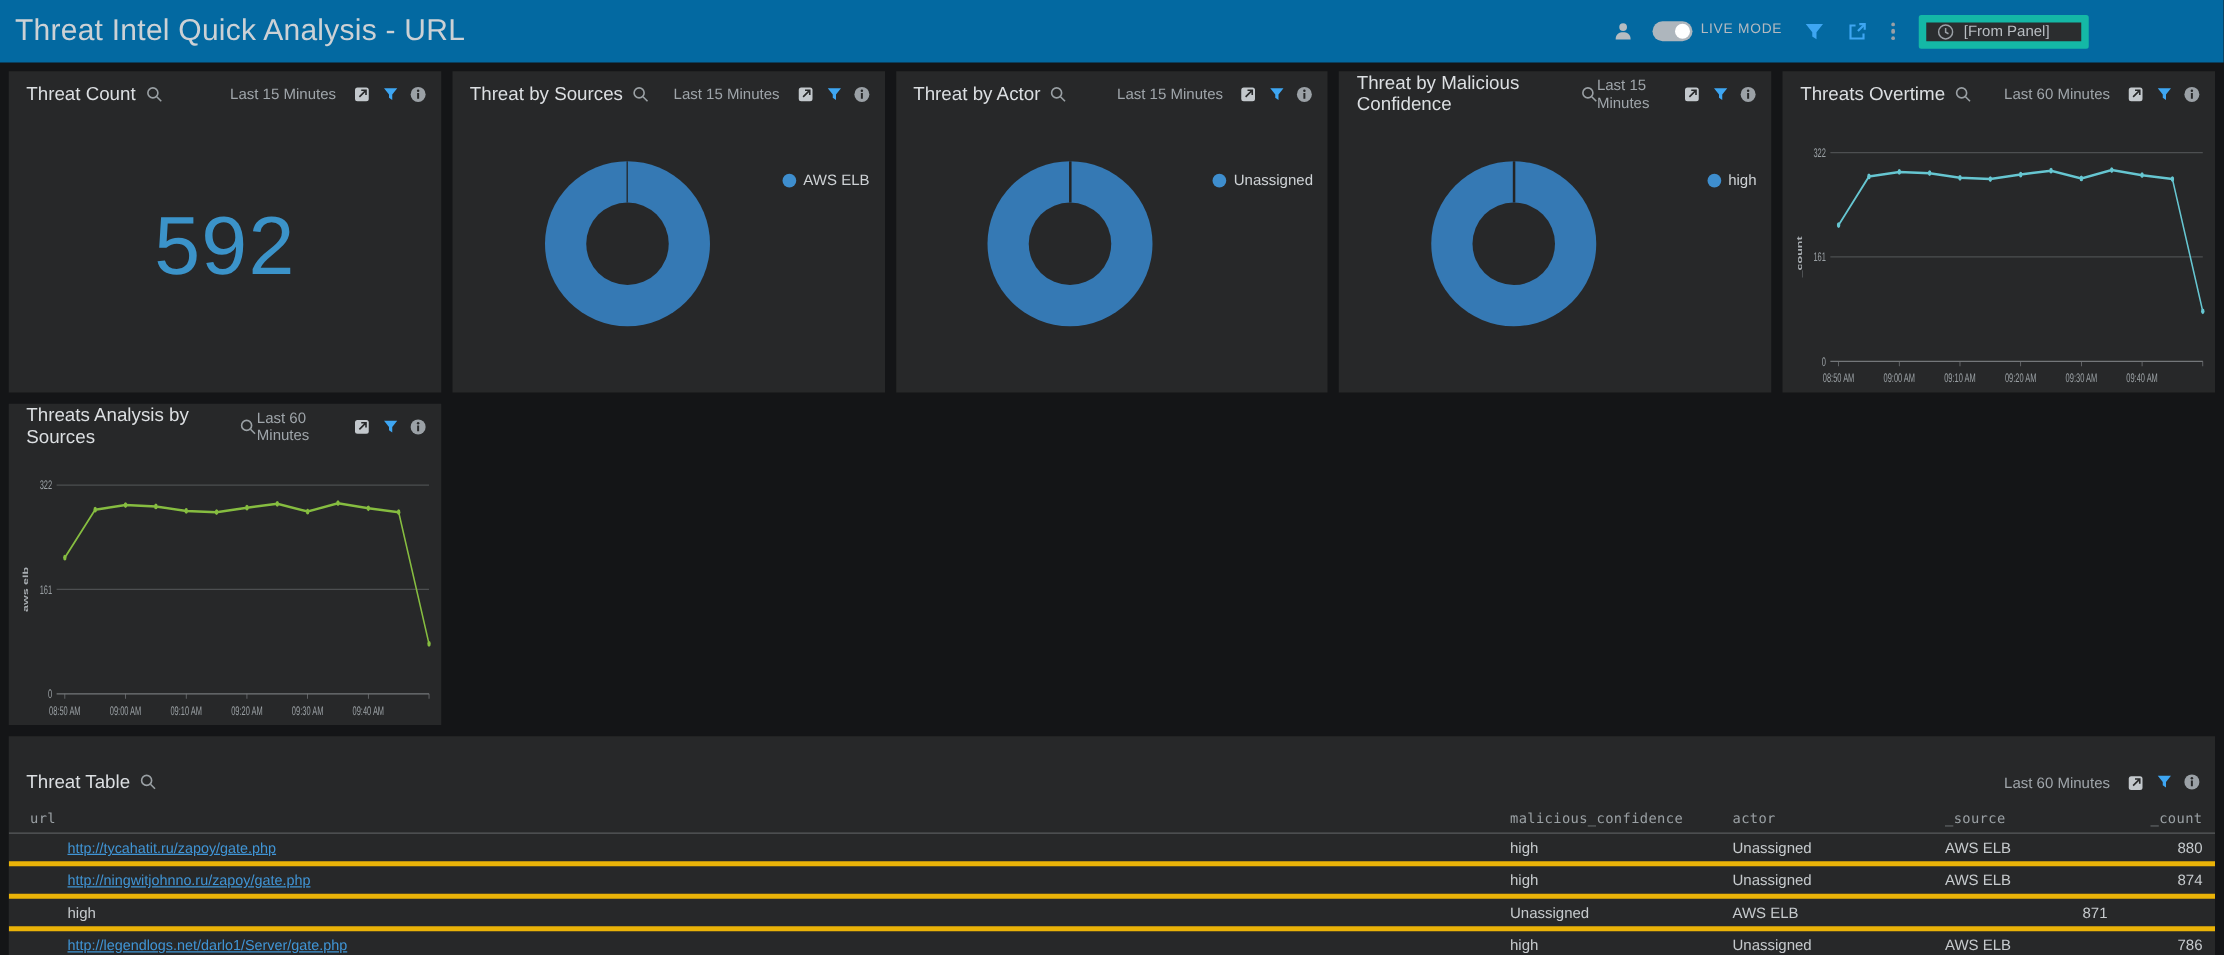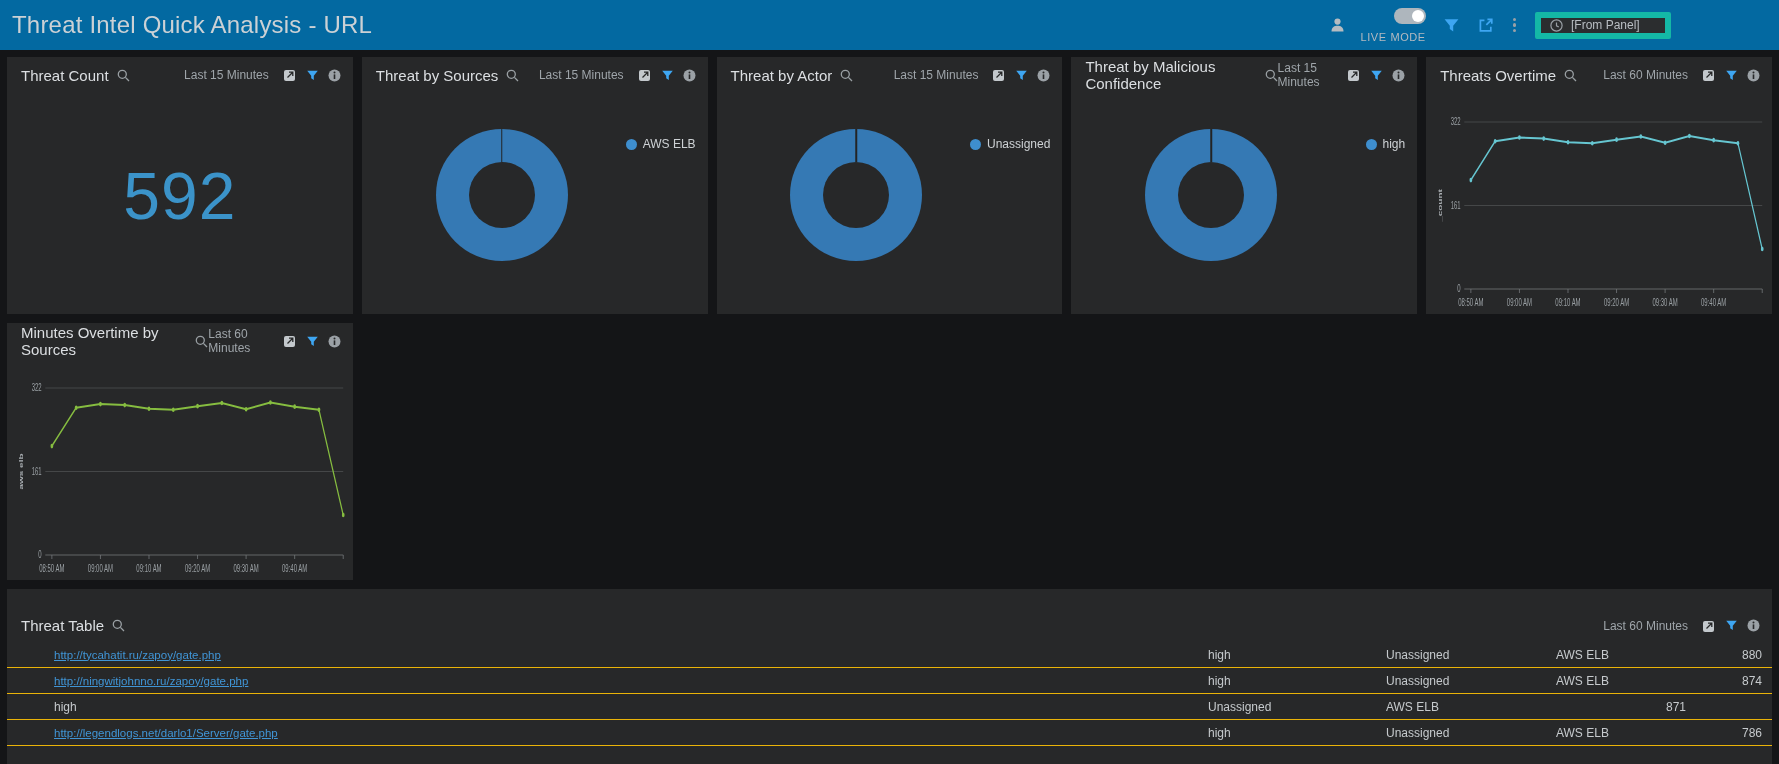--- a/index.html
+++ b/index.html
@@ -7,21 +7,21 @@
   body {
     width:1779px; height:764px; overflow:hidden;
     background:#141517;
     font-family:"Liberation Sans", sans-serif;
     color:#c6cacd;
   }
   
   .topbar { height:50px; background:#0369a1; display:flex; align-items:center; padding:0 12px; }
   .page-title { font-size:24px; font-weight:500; color:#ccd1d5; margin:0; letter-spacing:.2px; }
   .topbar-controls { margin-left:auto; margin-right:96px; display:flex; align-items:center; gap:17px; }
-  .live-group { display:flex; align-items:flex-end; gap:7px;flex-direction:column; }
+  .live-group { display:flex; align-items:flex-start; gap:7px; }
   .toggle { width:32px; height:16px; border-radius:8px; background:#aeb6bd; position:relative; cursor:pointer; }
   .toggle .knob { position:absolute; top:2px; right:2px; width:12px; height:12px; border-radius:50%; background:#ffffff; }
   .live-label { font-size:11px; color:#b5bac0; letter-spacing:.6px; }
   .kebab { display:flex; flex-direction:column; gap:2.5px; padding:2px; cursor:pointer; }
   .kebab i { width:3.2px; height:3.2px; border-radius:50%; background:#9aa0a6; }
   .timebox { width:136px; height:27px; background:#2b2d2f; border:6px solid #14b8a6; border-radius:2px;
              display:flex; align-items:center; gap:8px; padding:0 9px; font-size:12px; color:#b9bec3; cursor:pointer; }
   
   .grid { padding:7px 7px 0; display:grid; grid-template-columns:repeat(5,1fr); gap:9px; }
   .panel { background:#272829; position:relative; height:257px; }
@@ -44,21 +44,21 @@
   .legend-label { font-size:12px; color:#ced2d5; }
   
   .panel-body.chartbody { display:block; }
   .panel-body.chartbody svg { display:block; width:100%; height:221px; }
   
   .table-panel { grid-column:1 / -1; height:175px; background:#272829; overflow:hidden; }
   .t-titlebar { height:33px; display:flex; align-items:center; padding:0 12px 0 14px;margin-top:20px; }
   .t-head, .t-row { display:grid; grid-template-columns:1fr 178px 170px 130px 76px; align-items:center; padding:0 10px 0 17px; }
   .t-head { height:25px; border-bottom:1px solid #595b5d; font-family:"DejaVu Sans Mono", monospace; font-size:11px; color:#9aa0a4; letter-spacing:.3px; }
   .t-head .c-count { text-align:right; }
-  .t-row { height:26px; border-bottom:1px solid #eab308; font-size:12px; color:#c6cacd;padding-left:47px; }
+  .t-row { height:26px; border-bottom:4px solid #eab308; font-size:12px; color:#c6cacd;padding-left:47px; }
   .t-row .c-count { text-align:right; }
   .t-row a { color:#4095d6; font-size:11.5px; text-decoration:underline; }
 </style>
 </head>
 <body>
 
 <div class="topbar">
   <h1 class="page-title">Threat Intel Quick Analysis - URL</h1>
   <div class="topbar-controls">
     <span style="display:flex;">
@@ -336,21 +336,21 @@
           <circle cx="440.25" cy="43.00310559006212" r="2.3" fill="#66c6d1"></circle>
           <circle cx="480.8333333333333" cy="47.1521739130435" r="2.3" fill="#66c6d1"></circle>
           <circle cx="521.4166666666667" cy="50.263975155279496" r="2.3" fill="#66c6d1"></circle>
           <circle cx="562" cy="156.06521739130434" r="2.3" fill="#66c6d1"></circle>
         </svg>
       </div>
   </div>
 
   <div class="panel">
     <div class="panel-header">
-      <span class="panel-title">Minutes Overtime by Sources</span>
+      <span class="panel-title">Threats Analysis by Sources</span>
       <span class="mag">
           <svg width="13" height="13" viewBox="0 0 13 13" fill="none" stroke="#9aa0a4" stroke-width="1.3">
             <circle cx="5.3" cy="5.3" r="4"></circle>
             <path d="M8.4,8.4 L12,12"></path>
           </svg>
         </span>
       <span class="ph-right">
         <span class="time-range">Last 60 Minutes</span>
         <span class="hicon">
             <svg width="14" height="14" viewBox="0 0 14 14">
@@ -436,20 +436,27 @@
           </span>
         <span class="hicon">
             <svg width="13" height="13" viewBox="0 0 13 13">
               <circle cx="6.5" cy="6.5" r="6" fill="#9ba1a6"></circle>
               <circle cx="6.5" cy="3.6" r="1" fill="#272829"></circle>
               <rect x="5.7" y="5.4" width="1.6" height="4.6" fill="#272829"></rect>
             </svg>
           </span>
       </span>
     </div>
+    <div class="t-head">
+      <span class="c-url">url</span>
+      <span>malicious_confidence</span>
+      <span>actor</span>
+      <span>_source</span>
+      <span class="c-count">_count</span>
+    </div>
     <div id="table-body">
         <div class="t-row">
           <span><a href="#">http://tycahatit.ru/zapoy/gate.php</a></span>
           <span>high</span>
           <span>Unassigned</span>
           <span>AWS ELB</span>
           <span class="c-count">880</span>
         </div>
         <div class="t-row">
           <span><a href="#">http://ningwitjohnno.ru/zapoy/gate.php</a></span>

